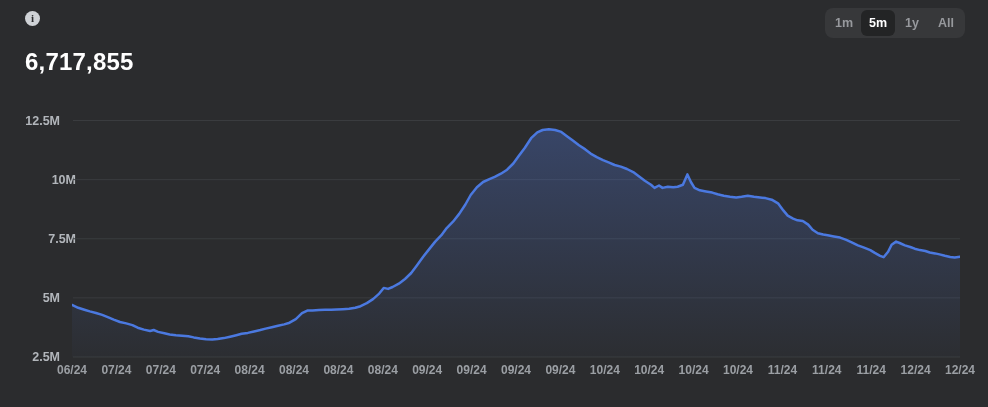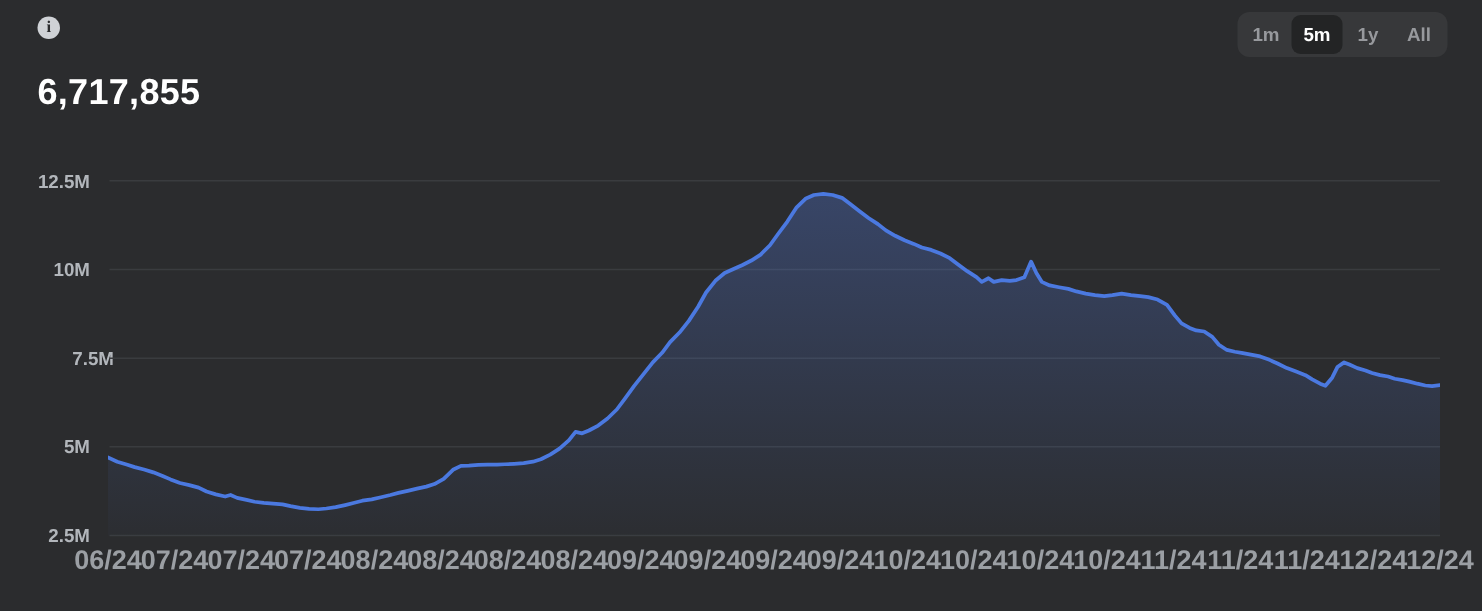--- a/index.html
+++ b/index.html
@@ -40,21 +40,21 @@
     border-radius:6px;cursor:pointer;padding:0;line-height:26px;text-align:center;
   }
   .range-btn.selected{background:#232425;color:#ffffff;}
   .chart-wrap{position:absolute;left:0;top:0;width:988px;height:407px;pointer-events:none;}
   .y-label{
     position:absolute;width:60px;text-align:right;
     color:#b2b6bb;font-size:12.5px;font-weight:700;line-height:16px;
   }
   .x-label{
     position:absolute;width:60px;text-align:center;top:363px;
-    color:#9b9fa4;font-size:18px;font-weight:700;
+    color:#9b9fa4;font-size:12px;font-weight:700;
   }
   #plot{position:absolute;left:72px;top:108px;pointer-events:auto;}
 </style>
 </head>
 <body>
 
 <div class="title-row">
   <span class="info-icon">i</span>
 </div>
 
@@ -65,21 +65,21 @@
     <button class="range-btn selected">5m</button>
     <button class="range-btn">1y</button>
     <button class="range-btn">All</button>
   </div>
 
 <div class="chart-wrap">
   <div id="y-axis">
       <div class="y-label" style="left: 0px; top: 349px;">2.5M</div>
       <div class="y-label" style="left: 0px; top: 289.875px;">5M</div>
       <div class="y-label" style="left: 16px; top: 230.75px;">7.5M</div>
-      <div class="y-label" style="left: 0px; top: 171.625px;">10M</div>
+      <div class="y-label" style="left: 16px; top: 171.625px;">10M</div>
       <div class="y-label" style="left: 0px; top: 112.5px;">12.5M</div>
     </div>
   <svg id="plot" width="888" height="250" viewBox="0 0 888 250">
       <defs>
         <linearGradient id="fillGrad" x1="0" y1="0" x2="0" y2="1">
           <stop offset="0" stop-color="rgba(86,128,235,0.30)"></stop>
           <stop offset="1" stop-color="rgba(86,128,235,0.02)"></stop>
         </linearGradient>
       </defs>
       <line x1="1" x2="888" y1="249" y2="249" stroke="#3a3c3f" stroke-width="1"></line>

